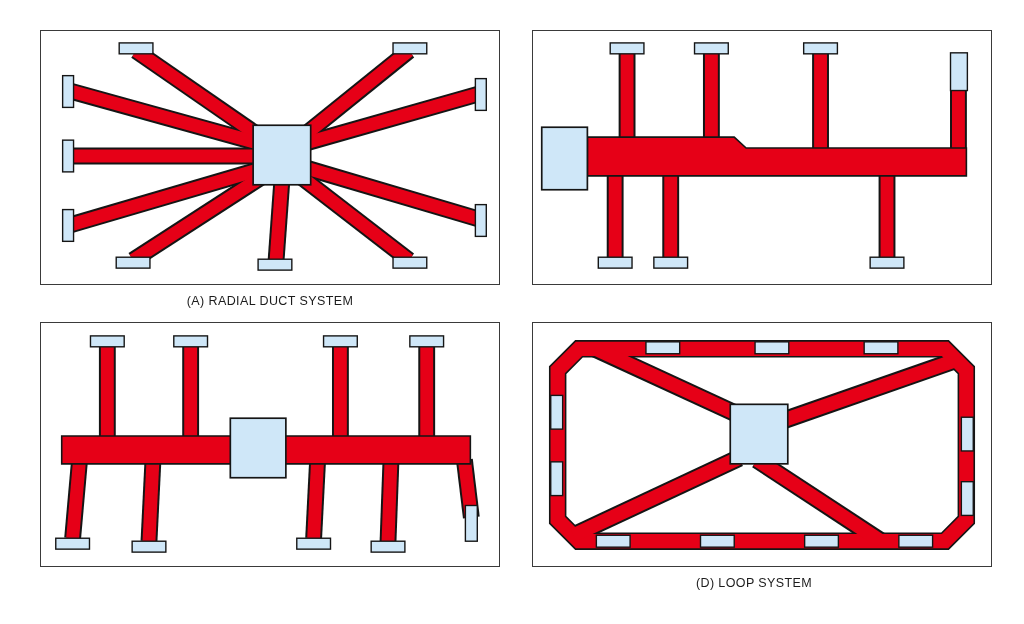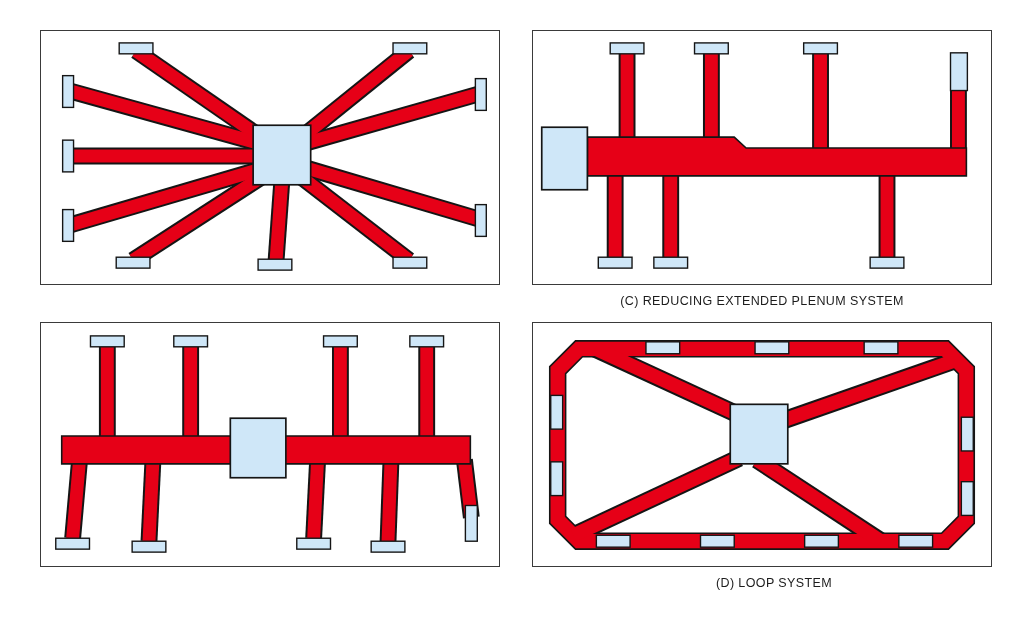--- a/index.html
+++ b/index.html
@@ -82,20 +82,21 @@
         <rect class="reg" x="21" y="110" width="11" height="32"></rect>
         <rect class="reg" x="21" y="180" width="11" height="32"></rect>
         <rect class="reg" x="437" y="48" width="11" height="32"></rect>
         <rect class="reg" x="437" y="175" width="11" height="32"></rect>
         <rect class="reg" x="75" y="228" width="34" height="11"></rect>
         <rect class="reg" x="218" y="230" width="34" height="11"></rect>
         <rect class="reg" x="354" y="228" width="34" height="11"></rect>
       </g>
     </svg>
   </figure>
+  <div class="caption" style="left:40px;top:294px;width:460px">(A) RADIAL DUCT SYSTEM</div>
 
   <figure class="panel" style="left:532px;top:30px;width:460px;height:255px">
     <svg viewBox="0 0 460 255" aria-hidden="true">
       <g>
         <line class="under" x1="94" y1="112" x2="94" y2="22"></line>
         <line class="under" x1="179" y1="112" x2="179" y2="22"></line>
         <line class="under" x1="289" y1="122" x2="289" y2="22"></line>
         <line class="under" x1="428" y1="124" x2="428" y2="40"></line>
         <line class="under" x1="82" y1="142" x2="82" y2="230"></line>
         <line class="under" x1="138" y1="142" x2="138" y2="230"></line>
@@ -116,21 +117,20 @@
         <rect class="reg" x="77" y="12" width="34" height="11"></rect>
         <rect class="reg" x="162" y="12" width="34" height="11"></rect>
         <rect class="reg" x="272" y="12" width="34" height="11"></rect>
         <rect class="reg" x="420" y="22" width="17" height="38"></rect>
         <rect class="reg" x="65" y="228" width="34" height="11"></rect>
         <rect class="reg" x="121" y="228" width="34" height="11"></rect>
         <rect class="reg" x="339" y="228" width="34" height="11"></rect>
       </g>
     </svg>
   </figure>
-  <div class="caption" style="left:532px;top:294px;width:460px">(C) REDUCING EXTENDED PLENUM SYSTEM</div>
 
   <figure class="panel" style="left:40px;top:322px;width:460px;height:245px">
     <svg viewBox="0 0 460 245" aria-hidden="true">
       <g>
         <line class="under" x1="66" y1="118" x2="66" y2="24"></line>
         <line class="under" x1="150" y1="118" x2="150" y2="24"></line>
         <line class="under" x1="301" y1="118" x2="301" y2="24"></line>
         <line class="under" x1="388" y1="118" x2="388" y2="24"></line>
         <line class="under" x1="38" y1="138" x2="31" y2="217"></line>
         <line class="under" x1="112" y1="138" x2="108" y2="220"></line>
@@ -190,15 +190,15 @@
         <rect class="reg" x="168" y="214" width="34" height="12"></rect>
         <rect class="reg" x="273" y="214" width="34" height="12"></rect>
         <rect class="reg" x="368" y="214" width="34" height="12"></rect>
         <rect class="reg" x="17" y="73" width="12" height="34"></rect>
         <rect class="reg" x="17" y="140" width="12" height="34"></rect>
         <rect class="reg" x="431" y="95" width="12" height="34"></rect>
         <rect class="reg" x="431" y="160" width="12" height="34"></rect>
       </g>
     </svg>
   </figure>
-  <div class="caption" style="left:544px;top:576px;width:460px">(D) LOOP SYSTEM</div>
+  <div class="caption" style="left:524px;top:576px;width:460px">(D) LOOP SYSTEM</div>
 
 </div>
 
 </body></html>

